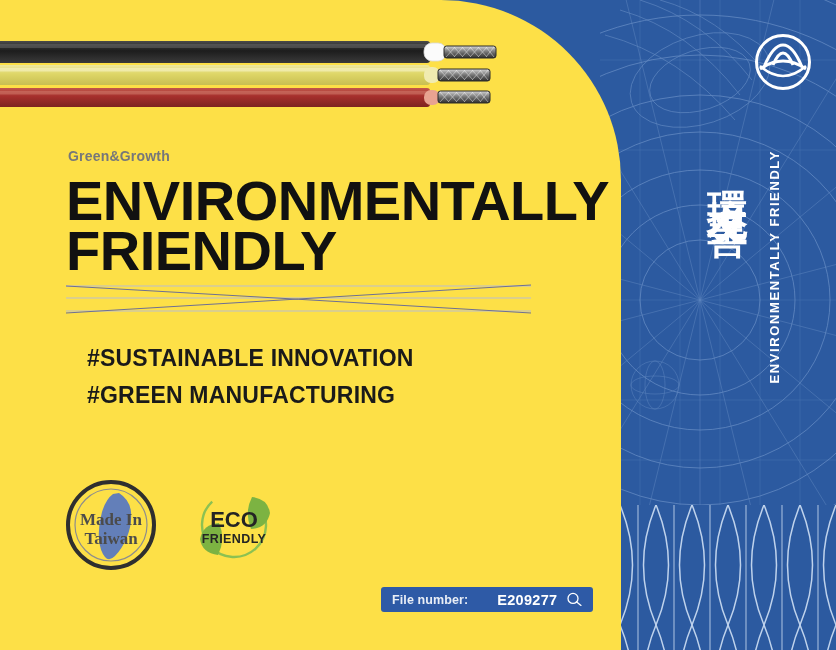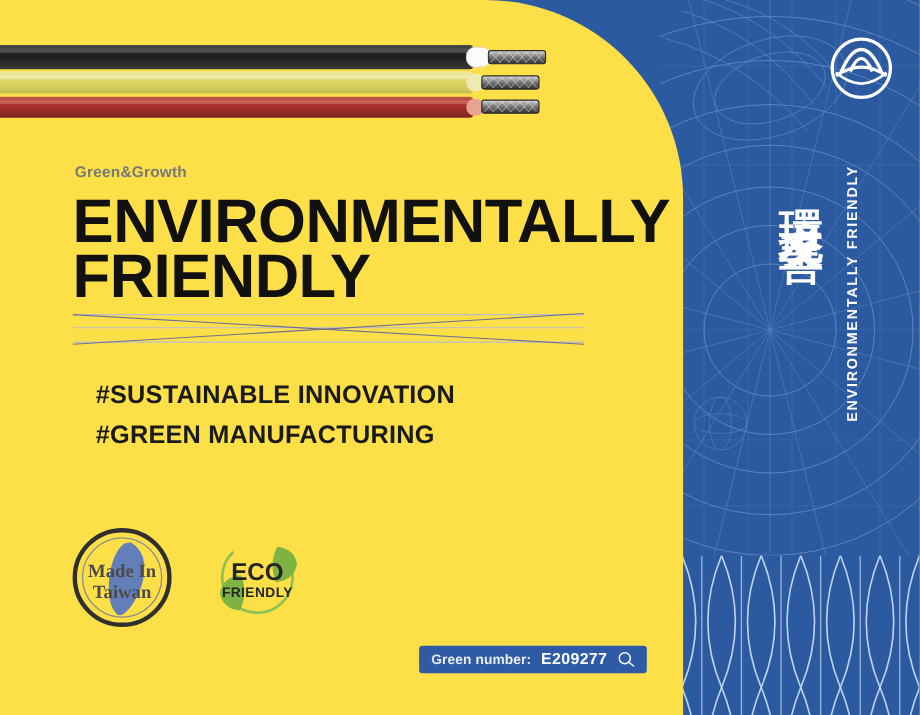--- a/index.html
+++ b/index.html
@@ -49,21 +49,21 @@
 
   
   .file-pill{
     position:absolute;left:381px;top:587px;
     height:25px;box-sizing:border-box;
     background:#2e5aa6;border-radius:3px;
     display:flex;align-items:center;gap:9px;
     padding:0 10px 0 11px;
   }
   .file-label{color:#e9eef6;font-size:12.5px;font-weight:bold;letter-spacing:.1px;}
-  .file-value{color:#ffffff;font-size:14.5px;font-weight:bold;letter-spacing:.3px;}
+  .file-value{color:#ffffff;font-size:14.5px;font-weight:bold;letter-spacing:.3px;margin-left:20px;}
   .file-search{display:flex;align-items:center;}
 
   
   .logo-mark{position:absolute;left:754px;top:33px;}
   .cn-vert{
     position:absolute;left:700px;top:158px;
     color:#ffffff;font-size:40px;line-height:56px;font-weight:bold;
     writing-mode:vertical-rl;text-orientation:upright;
     letter-spacing:8px;
     font-family:"DejaVu Sans", sans-serif;
@@ -289,21 +289,21 @@
       <svg width="84" height="88" viewBox="0 0 84 88">
         <circle cx="40" cy="44" r="32" fill="none" stroke="#8cc152" stroke-width="2.4" stroke-dasharray="150 60" transform="rotate(-42 40 44)"></circle>
         <path d="M58 16 q16 2 18 16 q-3 15 -19 16 q-7 -16 1 -32 z" fill="#7cb342"></path>
         <path d="M24 74 q-16 -2 -18 -16 q3 -15 19 -16 q7 16 -1 32 z" fill="#7cb342"></path>
         <text x="40" y="46" text-anchor="middle" font-family="'Liberation Sans', sans-serif" font-size="22" font-weight="bold" fill="#242424">ECO</text>
         <text x="40" y="62" text-anchor="middle" font-family="'Liberation Sans', sans-serif" font-size="12.5" font-weight="bold" fill="#242424" letter-spacing="0.4">FRIENDLY</text>
       </svg>
     </div>
 
     <div class="file-pill">
-      <span class="file-label">Green number:</span>
+      <span class="file-label">File number:</span>
       <span class="file-value">E209277</span>
       <span class="file-search">
         <svg width="17" height="15" viewBox="0 0 17 15">
           <circle cx="7" cy="6.4" r="5" fill="none" stroke="#ffffff" stroke-width="1.3"></circle>
           <line x1="10.4" y1="9.8" x2="15" y2="13.4" stroke="#ffffff" stroke-width="1.3" stroke-linecap="round"></line>
         </svg>
       </span>
     </div>
   </div>
 

